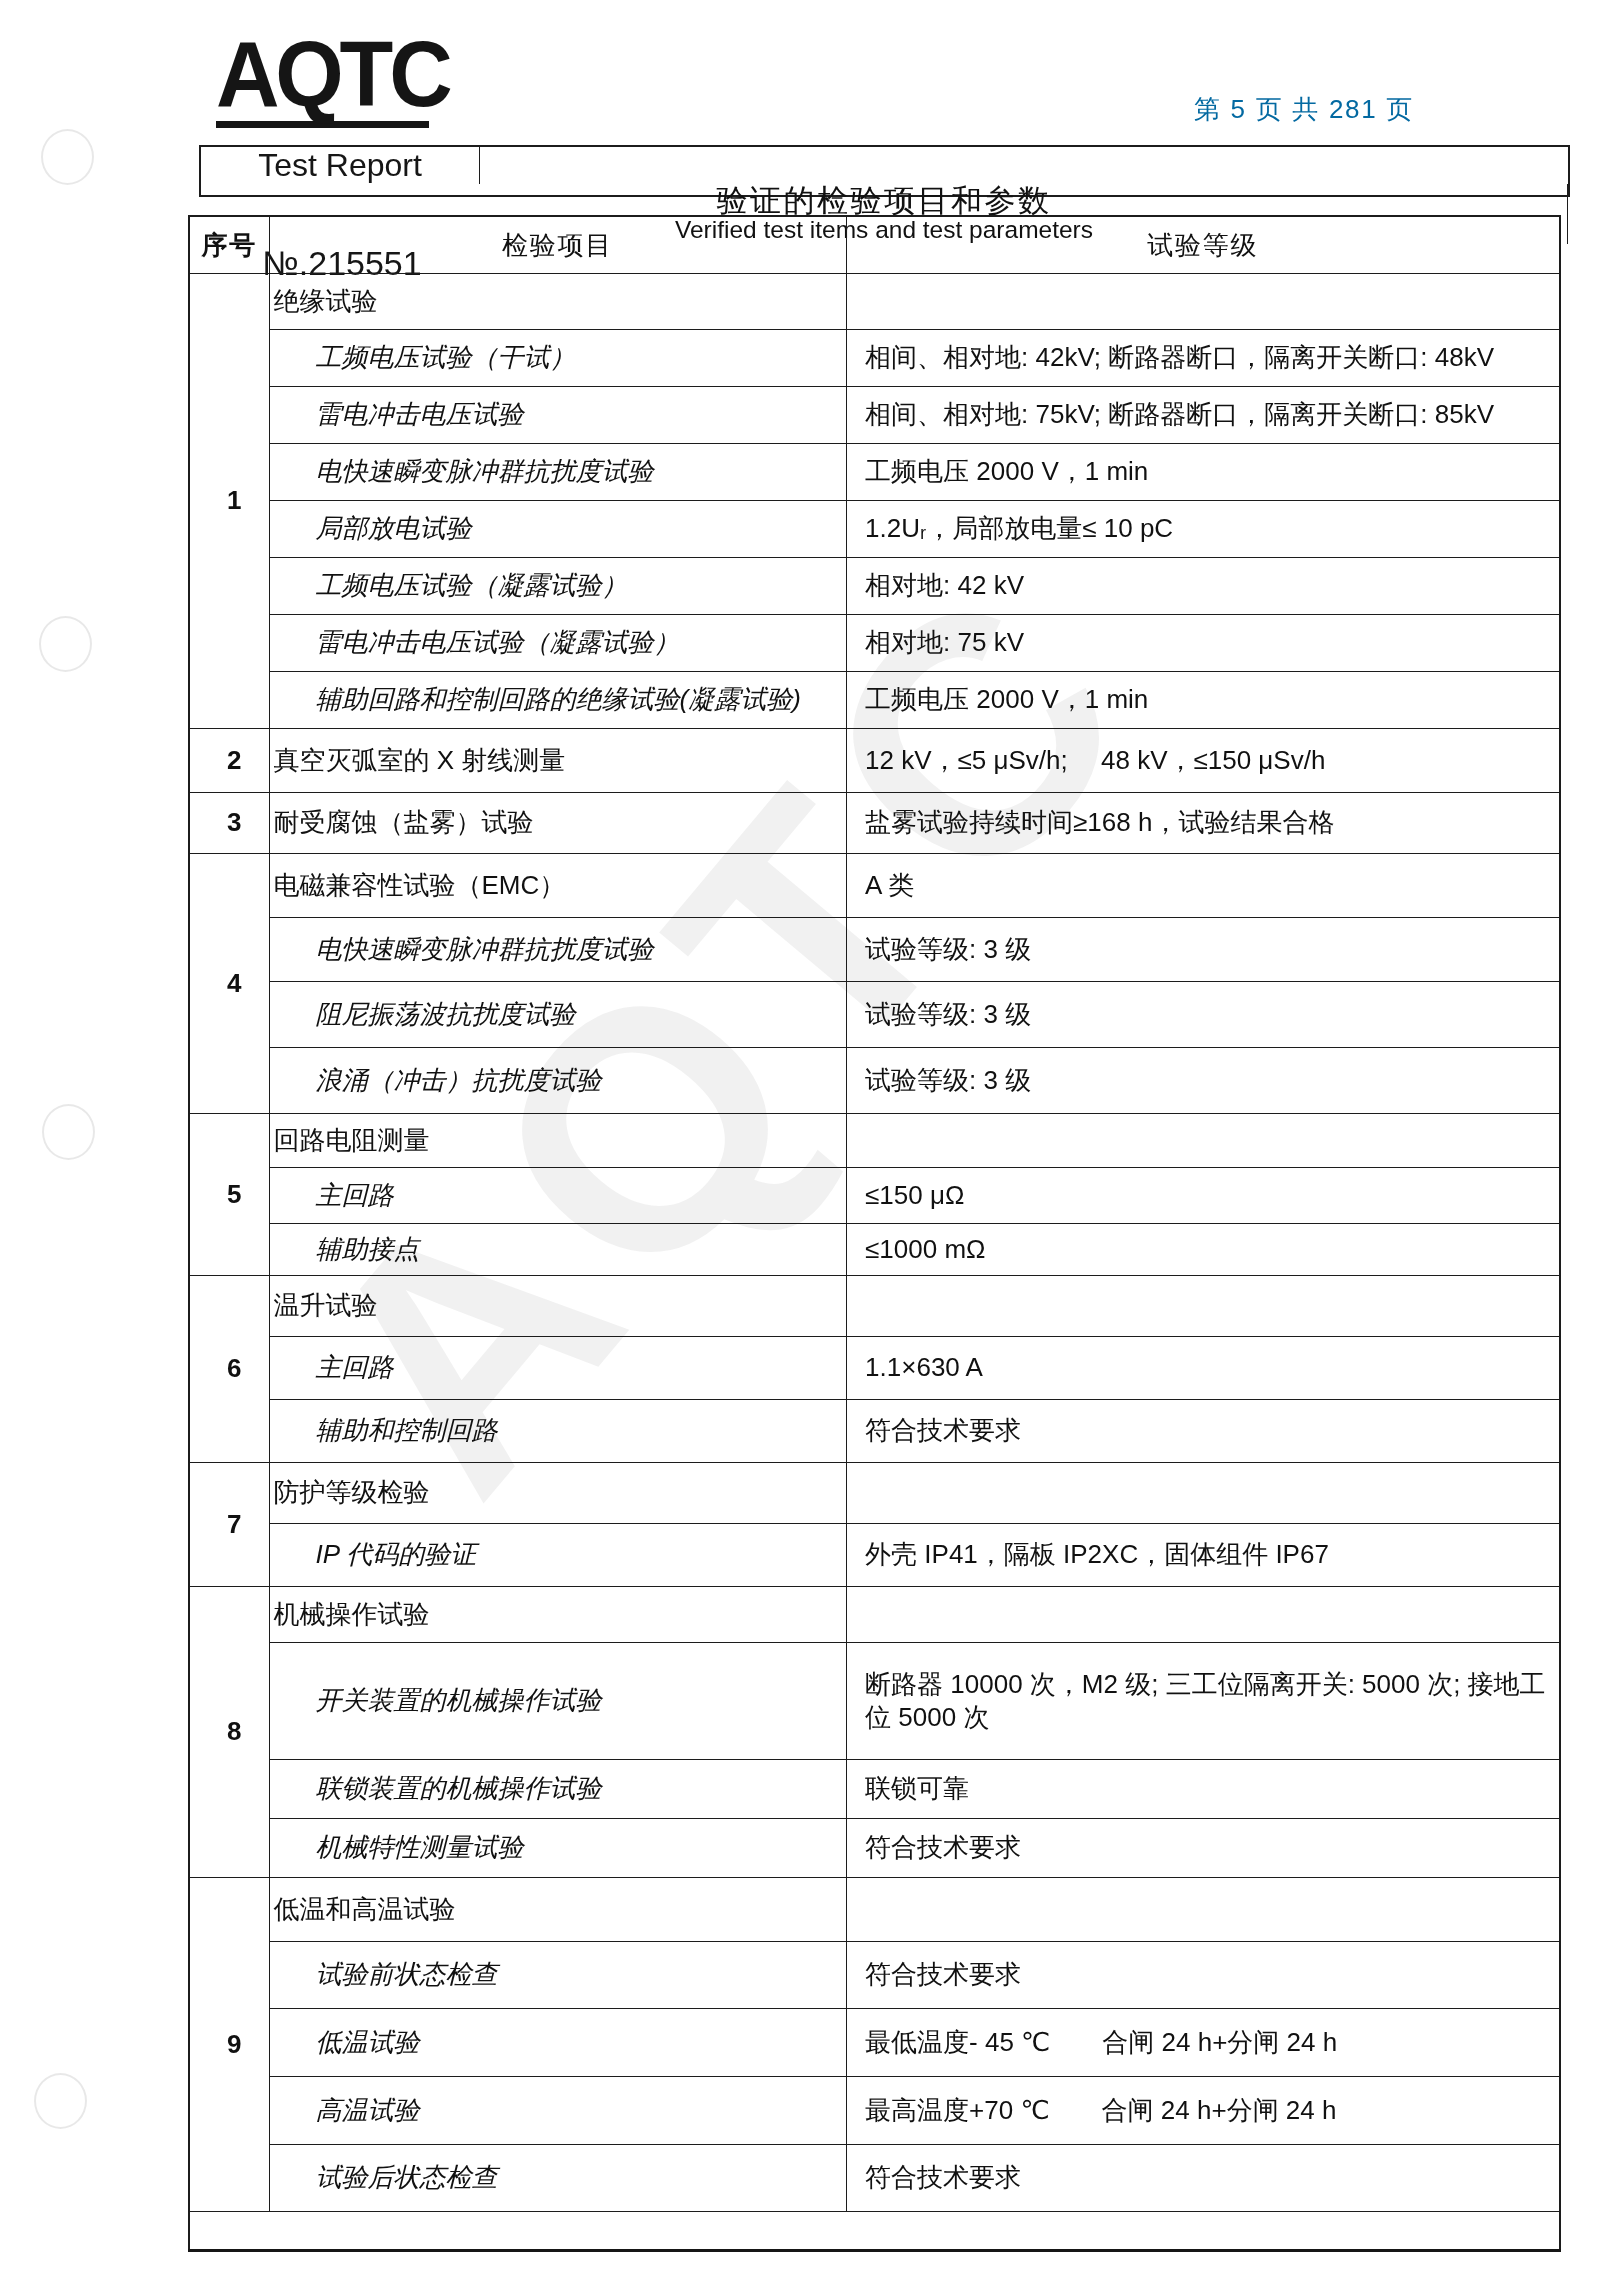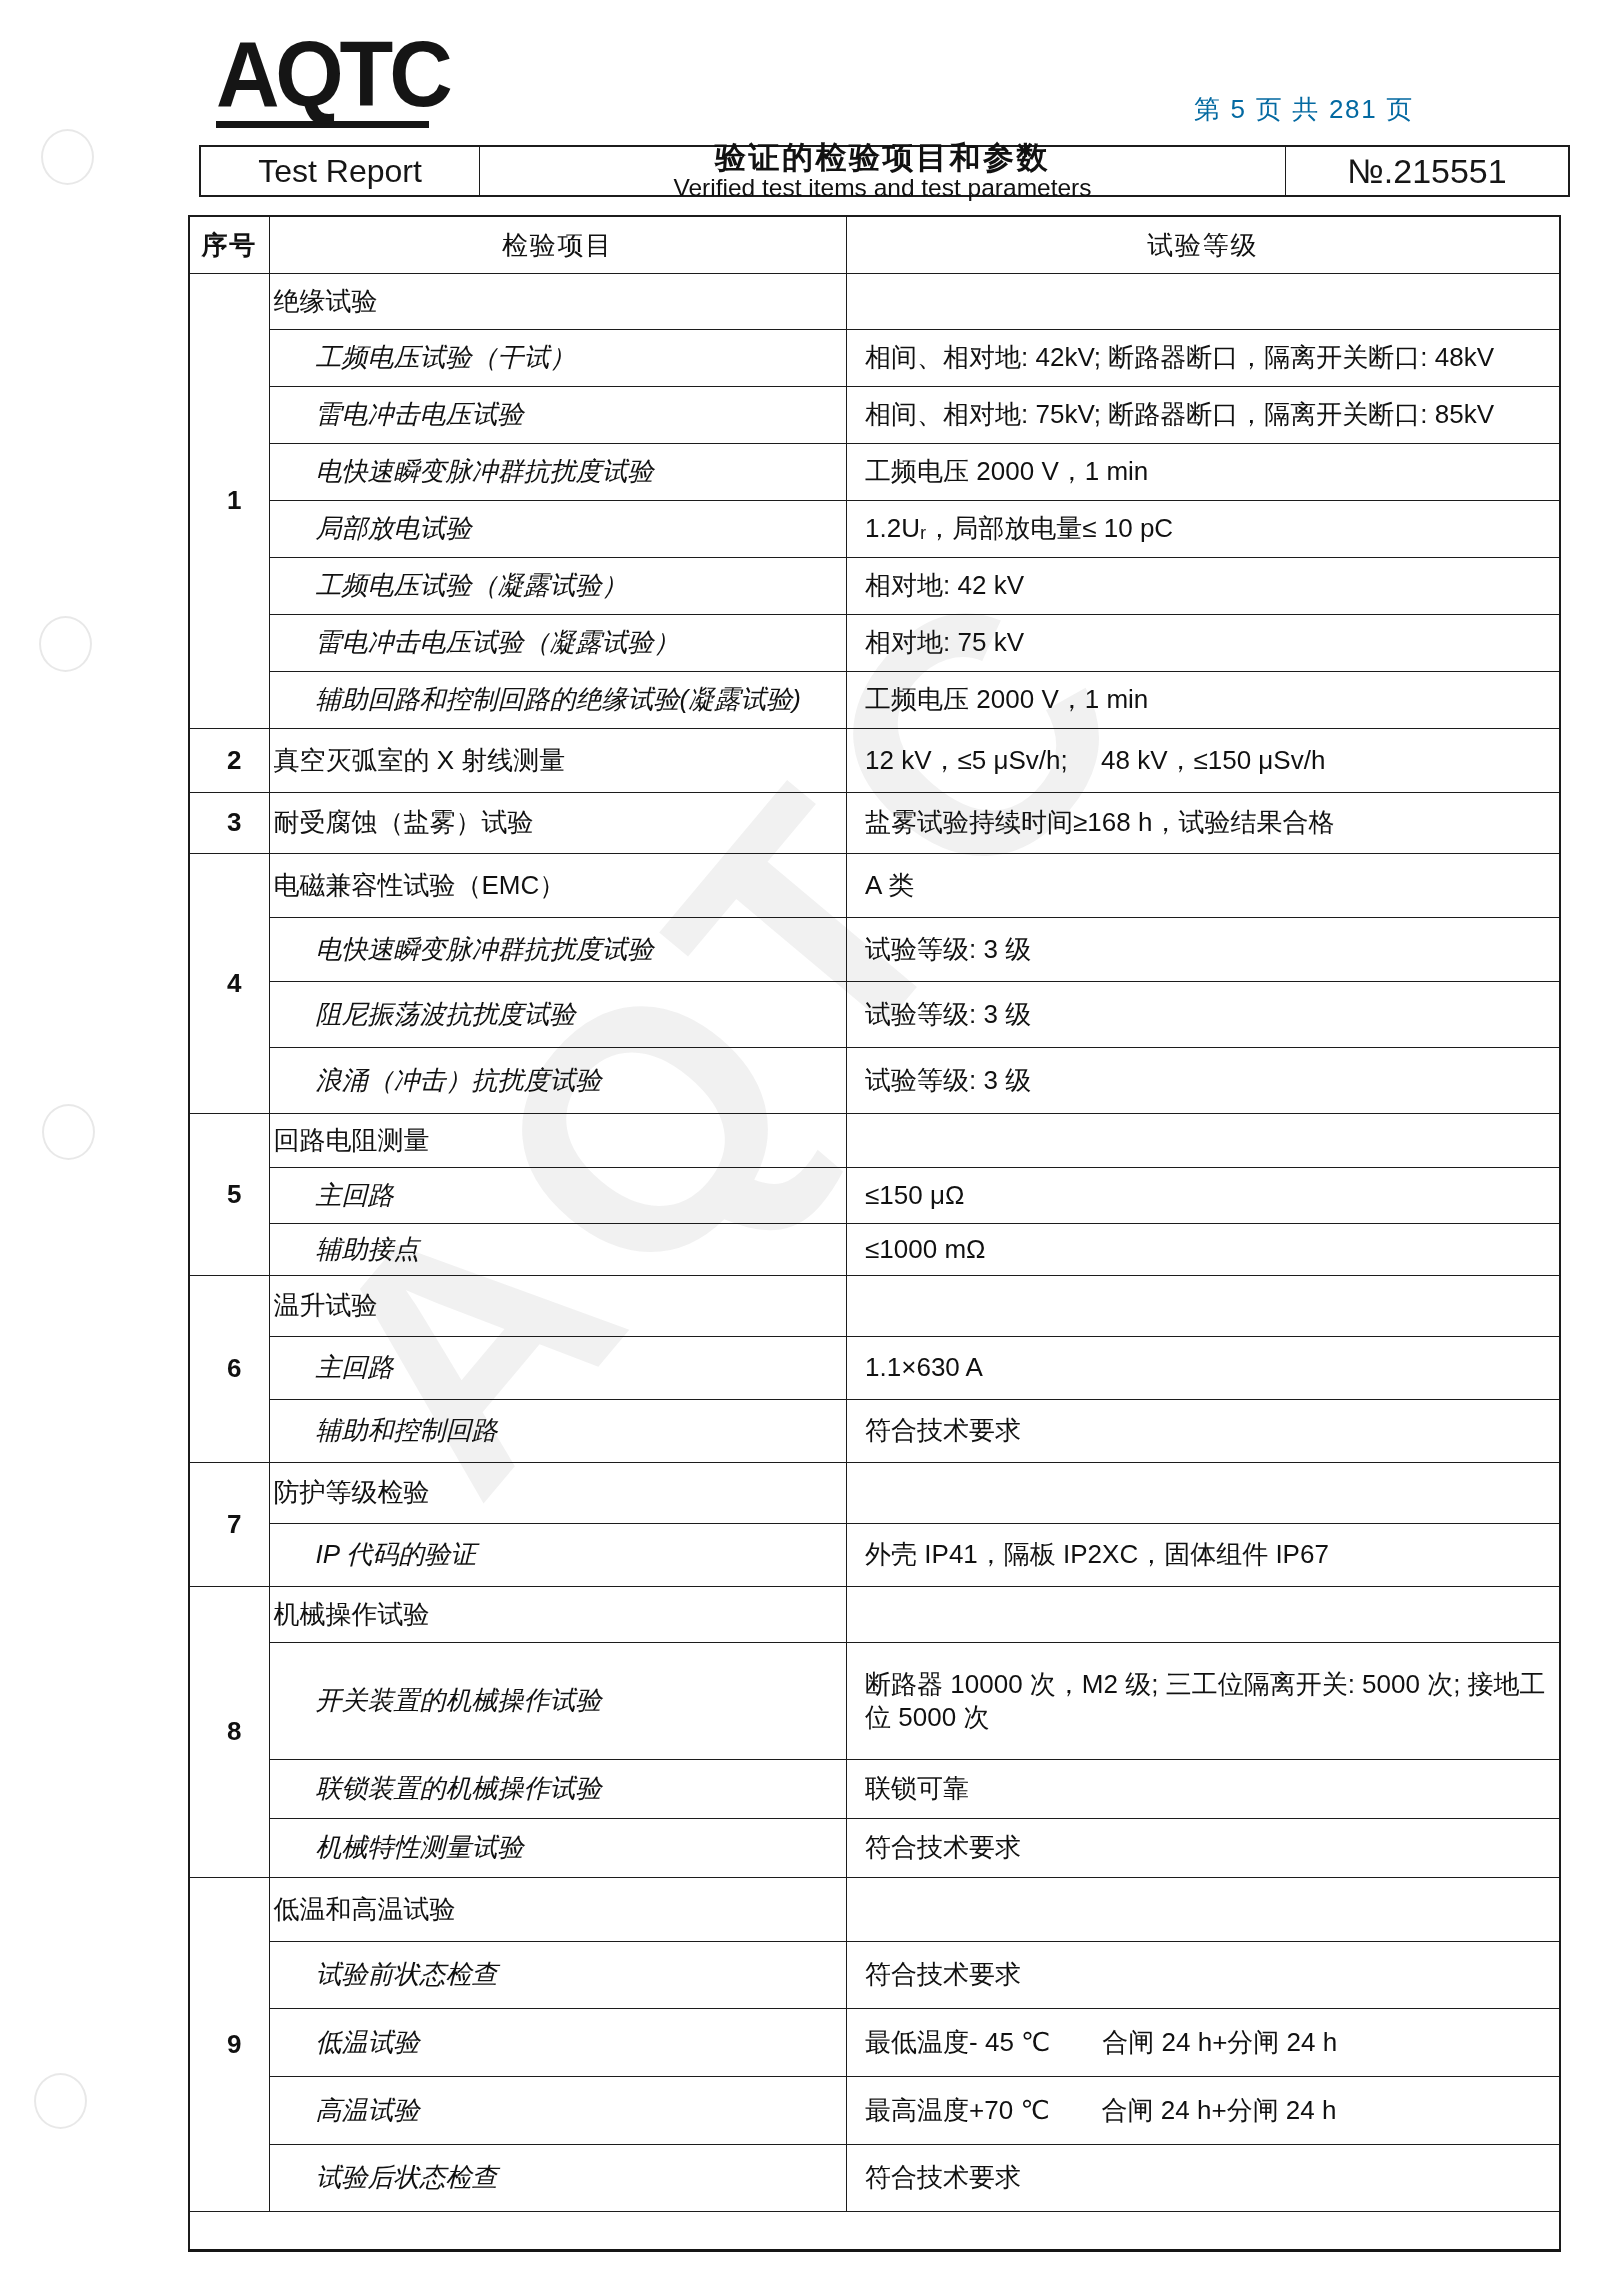--- a/index.html
+++ b/index.html
@@ -45,26 +45,26 @@
   .logo .bar{margin-top:3.4px;height:6.8px;width:213px;background:#151515;}
   
   .pageinfo{
     position:absolute;right:74px;top:92px;width:355px;
     text-align:left;font-size:26px;color:#0369a1;
     letter-spacing:1.7px;
   }
   
   .titleband{
     position:absolute;left:199px;top:145px;width:1371px;height:52px;
-    display:flex;border:2.5px solid #1c1c1c;box-sizing:border-box;
+    display:flex;border:2.5px solid #1c1c1c;box-sizing:border-box;flex-direction:column;
   }
   .titleband .cell{box-sizing:border-box;display:flex;flex-direction:column;justify-content:center;align-items:center;}
   .tb-report{width:279px;border-right:1.7px solid #1c1c1c;font-size:32px;color:#161616;}
   .tb-title{flex:1;border-right:1.7px solid #1c1c1c;line-height:1.08;}
-  .tb-title .zh{font-size:31px;font-weight:700;letter-spacing:2.5px;}
+  .tb-title .zh{font-size:31px;font-weight:400;letter-spacing:2.5px;}
   .tb-title .en{font-size:24.5px;font-weight:400;}
   .tb-no{width:282px;font-size:34px;color:#161616;}
   
   table.main{
     position:absolute;left:188px;top:215px;width:1371px;
     border-collapse:collapse;table-layout:fixed;
   }
   table.main{border:2.5px solid #1c1c1c;border-bottom:3.4px solid #161616;}
   table.main td{
     box-sizing:border-box;

